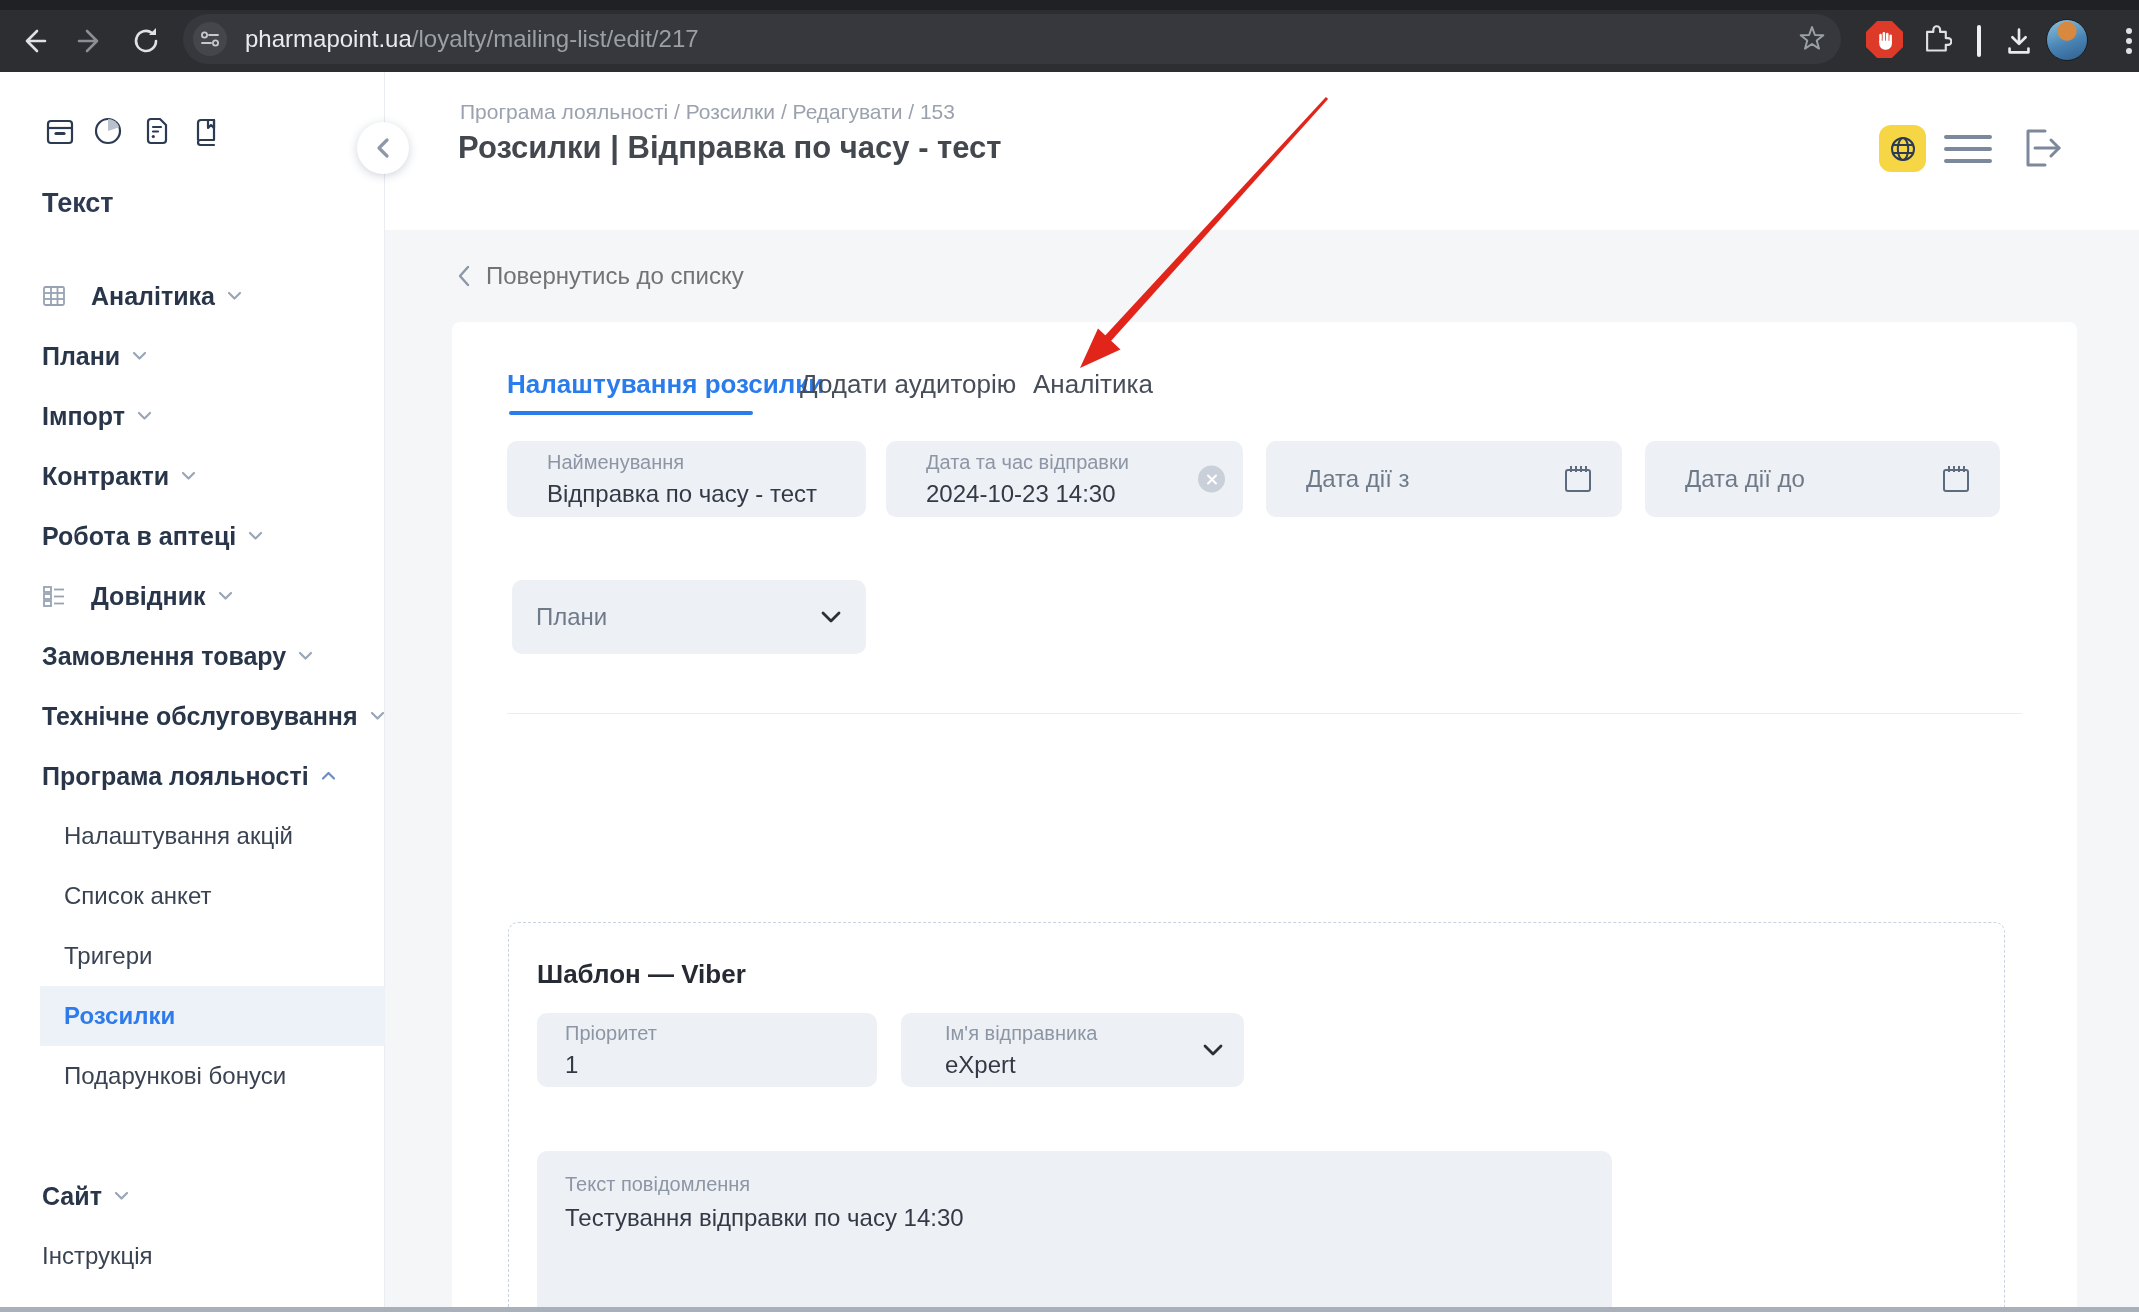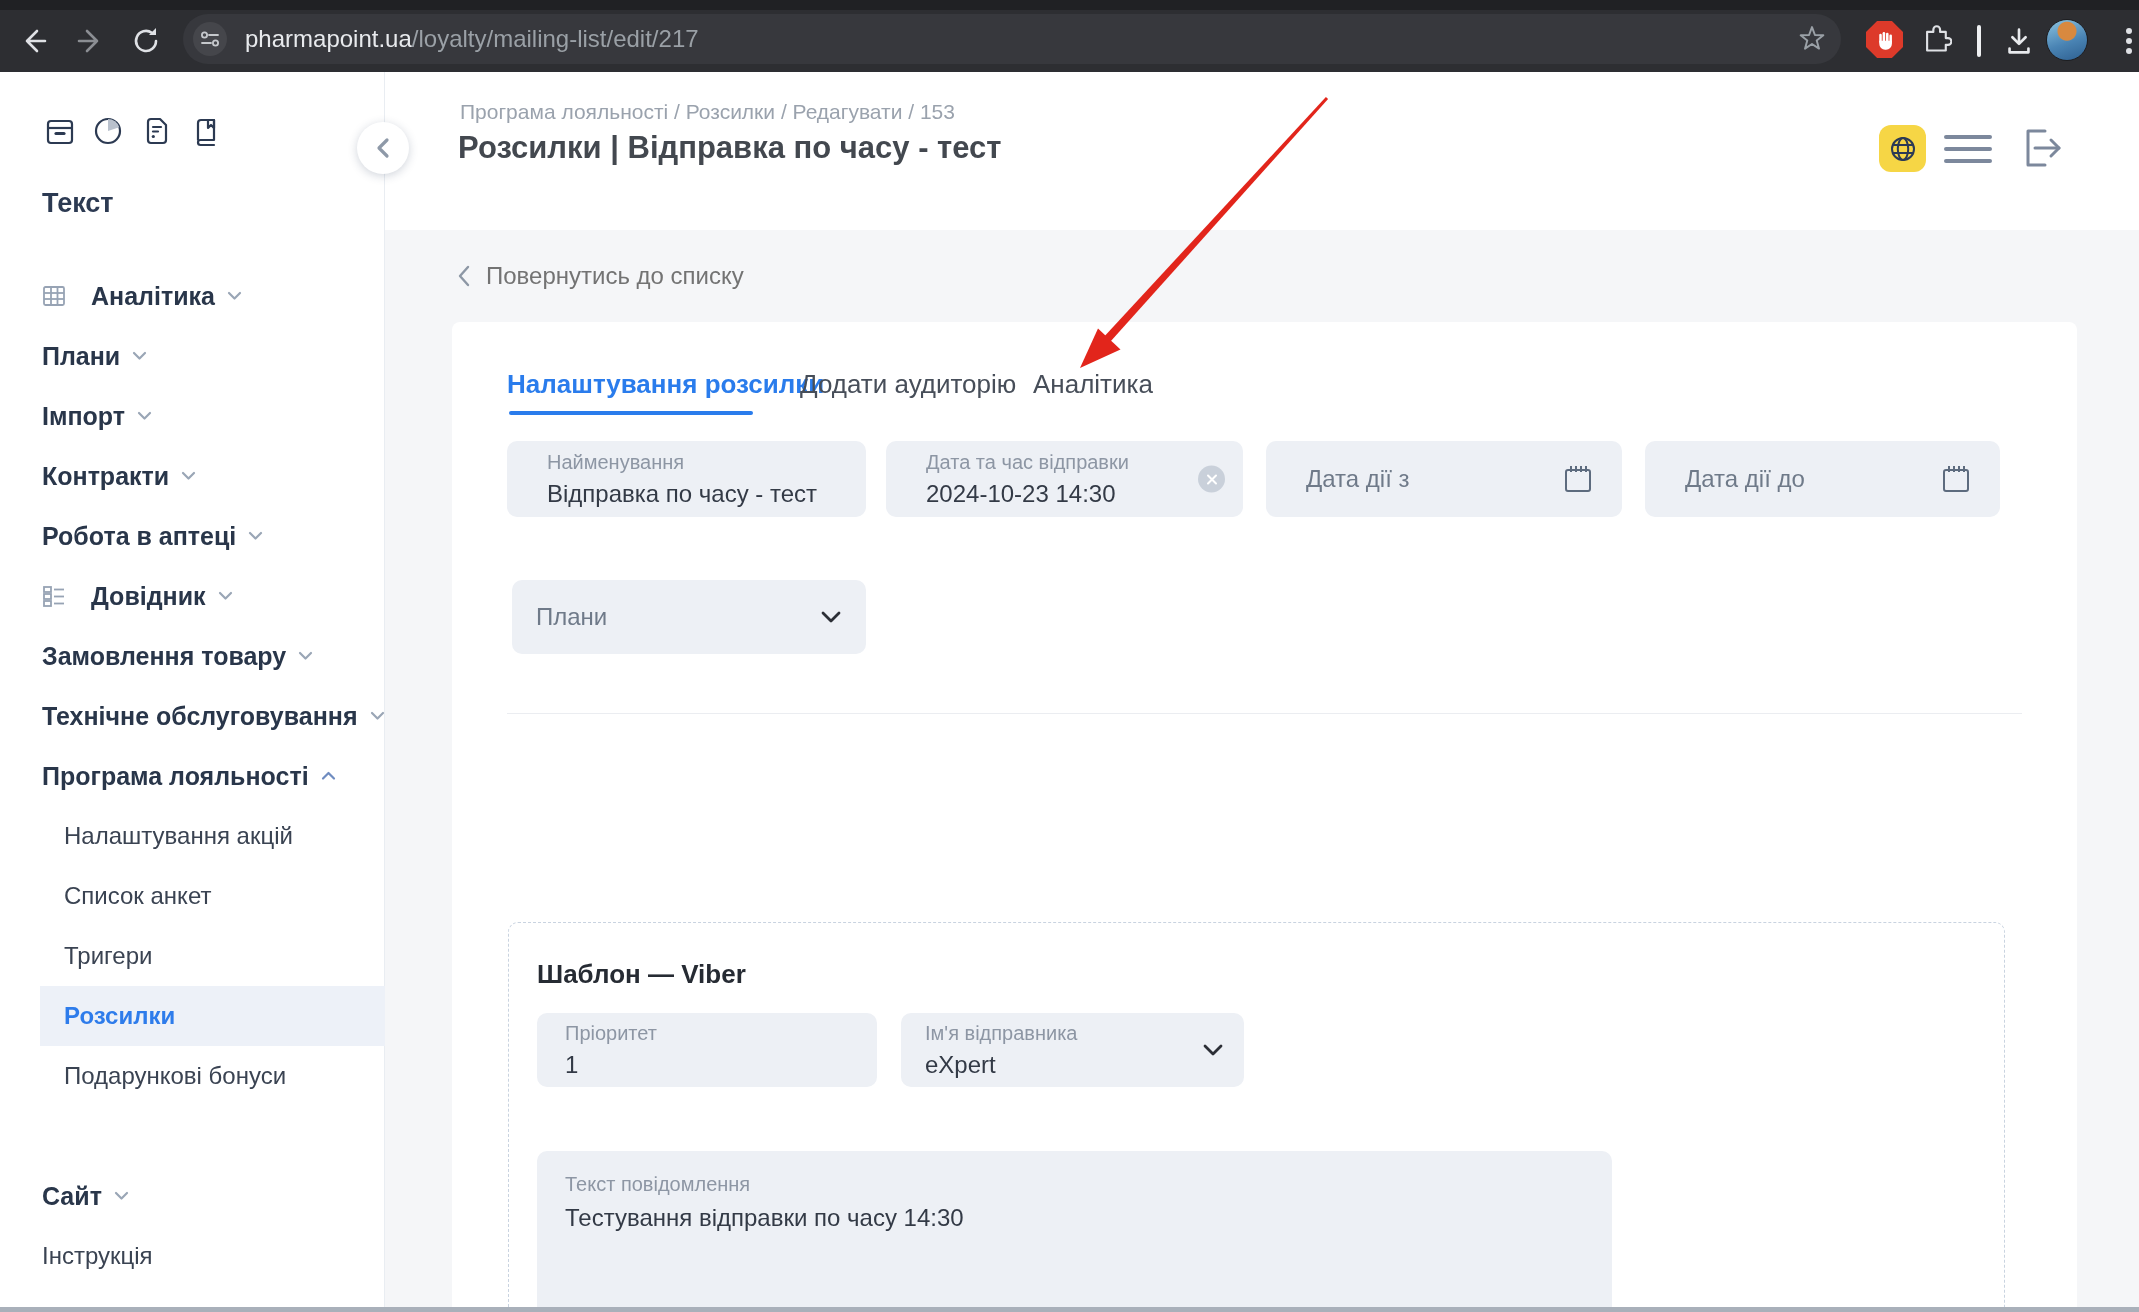--- a/index.html
+++ b/index.html
@@ -437,21 +437,21 @@
 
 
       <div class="dashed-box">
         <div class="tpl-title">Шаблон — Viber</div>
 
         <div class="fld" style="left:28px; top:90px; width:340px; height:74px; padding:0 28px;">
           <div class="lbl">Пріоритет</div>
           <div class="val">1</div>
         </div>
 
-        <div class="fld" style="left:392px; top:90px; width:343px; height:74px; padding:0 50px 0 24px;">
+        <div class="fld" style="left:392px; top:90px; width:343px; height:74px; padding:0 50px 0 44px;">
           <div class="lbl">Ім'я відправника</div>
           <div class="val">eXpert</div>
           <svg style="position:absolute; right:20px; top:30px;" width="22" height="14" viewBox="0 0 22 14">
             <polyline points="3,3 11,11 19,3" fill="none" stroke="#2c2f36" stroke-width="2.8" stroke-linecap="round" stroke-linejoin="round"></polyline>
           </svg>
         </div>
 
         <div class="msg-box">
           <div class="lbl">Текст повідомлення</div>
           <div class="val">Тестування відправки по часу 14:30</div>

